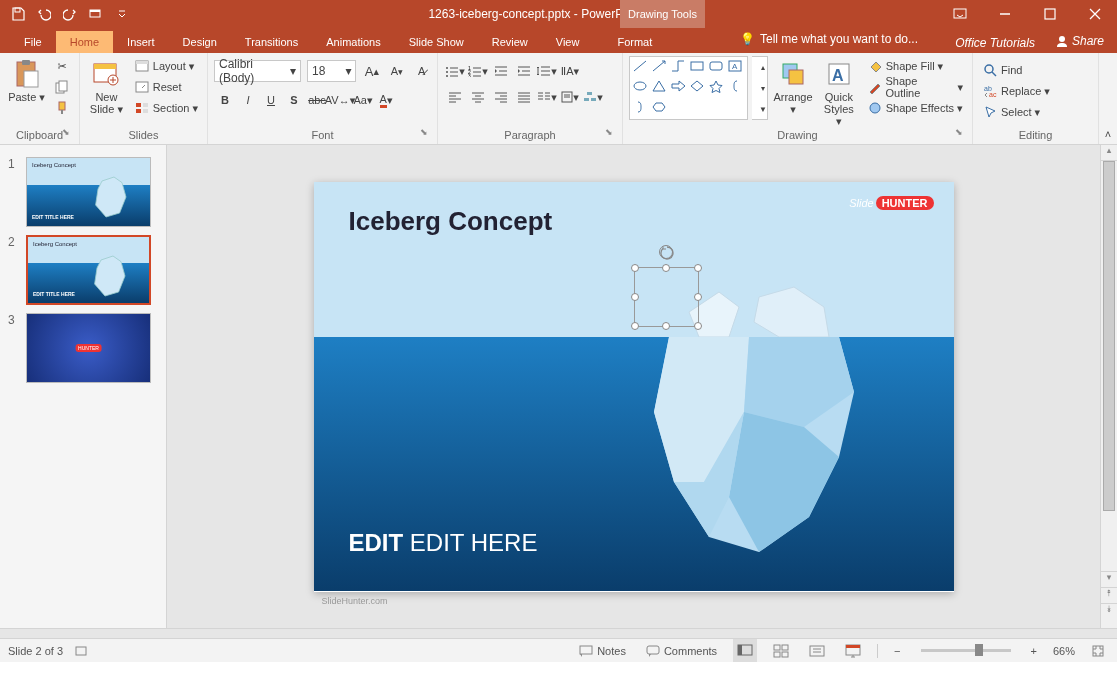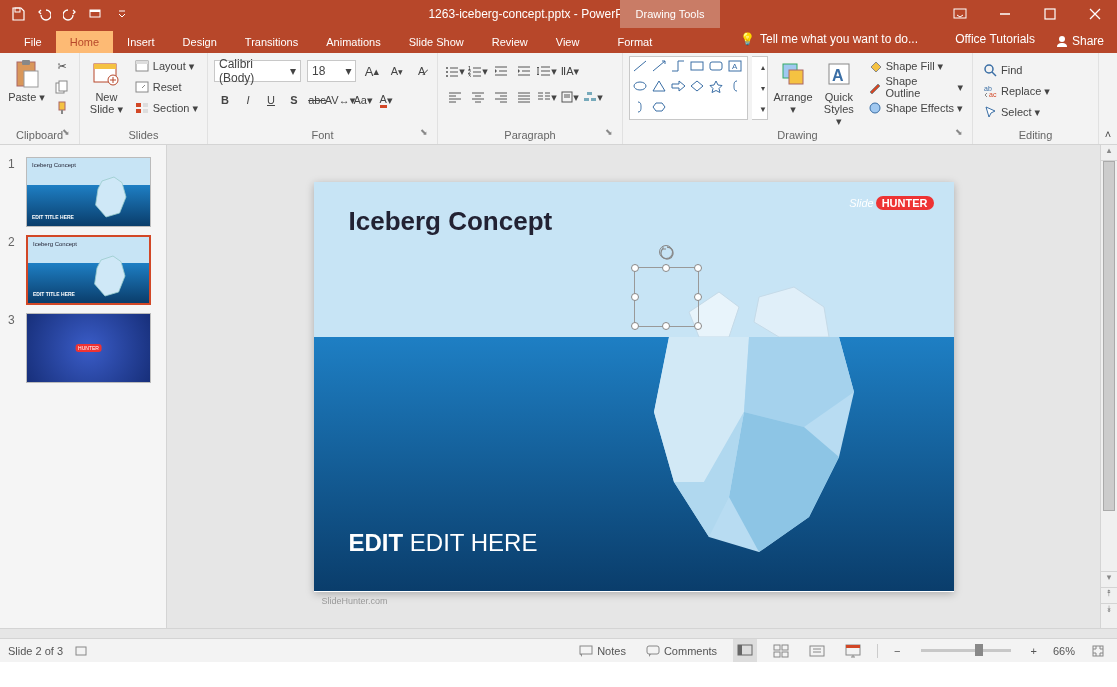--- a/index.html
+++ b/index.html
@@ -3,27 +3,27 @@
 <meta charset="utf-8">
 <style>
 * { margin:0; padding:0; box-sizing:border-box; font-family:"Segoe UI",Arial,sans-serif; user-select:none;}
 body { width:1117px; height:687px; background:#fff; overflow:hidden; position:relative; font-size:12px;}
 .titlebar { height:28px; background:#b7472a; display:flex; align-items:center; color:#fff;}
 .qat { display:flex; gap:2px; padding-left:6px; align-items:center;}
 .qat-btn { width:24px; height:24px; display:flex; align-items:center; justify-content:center; cursor:pointer;}
 .title-text { flex:1; text-align:center; font-size:12px;}
 .win-ctrl { display:flex;}
 .win-btn { width:45px; height:28px; display:flex; align-items:center; justify-content:center; cursor:pointer;}
-.contexttab { position:absolute; top:0; left:620px; width:100px; height:28px; background:#c97c66; color:#fff; display:flex; align-items:center; justify-content:center; font-size:11px;}
+.contexttab { position:absolute; top:0; left:620px; width:85px; height:28px; background:#c97c66; color:#fff; display:flex; align-items:center; justify-content:center; font-size:11px;}
 .tabs { height:25px; background:#b7472a; display:flex; align-items:flex-end; padding-left:10px; color:#fff; position:relative;}
 .tab { padding:5px 14px; font-size:11px; cursor:pointer;}
 .tab.active { background:#fdba74; color:#b7472a;}
 .tab.file { color:#fff;}
 .tell-me { position:absolute; left:740px; color:#fff; font-size:12px; display:flex; align-items:center; gap:5px; top:4px;}
-.right-tabs { position:absolute; right:8px; top:4px; display:flex; gap:15px; color:#fff; font-size:12px; align-items:flex-start;}
+.right-tabs { position:absolute; right:8px; top:4px; display:flex; gap:15px; color:#fff; font-size:12px; align-items:flex-end;font-style:italic;}
 .share { display:flex; align-items:center; gap:3px; background:#b7472a; padding:2px 5px;}
 .ribbon { height:92px; background:#f3f3f3; border-bottom:1px solid #d4d4d4; display:flex; font-size:11px; color:#444;}
 .group { border-right:1px solid #e1e1e1; padding:3px 6px 0; display:flex; flex-direction:column; justify-content:space-between; position:relative;}
 .group-label { text-align:center; font-size:11px; color:#666; padding-bottom:3px;}
 .group-body { flex:1; display:flex; gap:4px; align-items:flex-start;}
 .big-btn { display:flex; flex-direction:column; align-items:center; width:42px; padding:2px; cursor:pointer;}
 .big-ico { width:32px; height:32px; display:flex; align-items:center; justify-content:center; font-size:22px;}
 .big-lbl { font-size:11px; text-align:center; line-height:12px; margin-top:1px;}
 .small-stack { display:flex; flex-direction:column; gap:1px;}
 .small-btn { height:20px; display:flex; align-items:center; gap:3px; padding:0 3px; cursor:pointer;}

